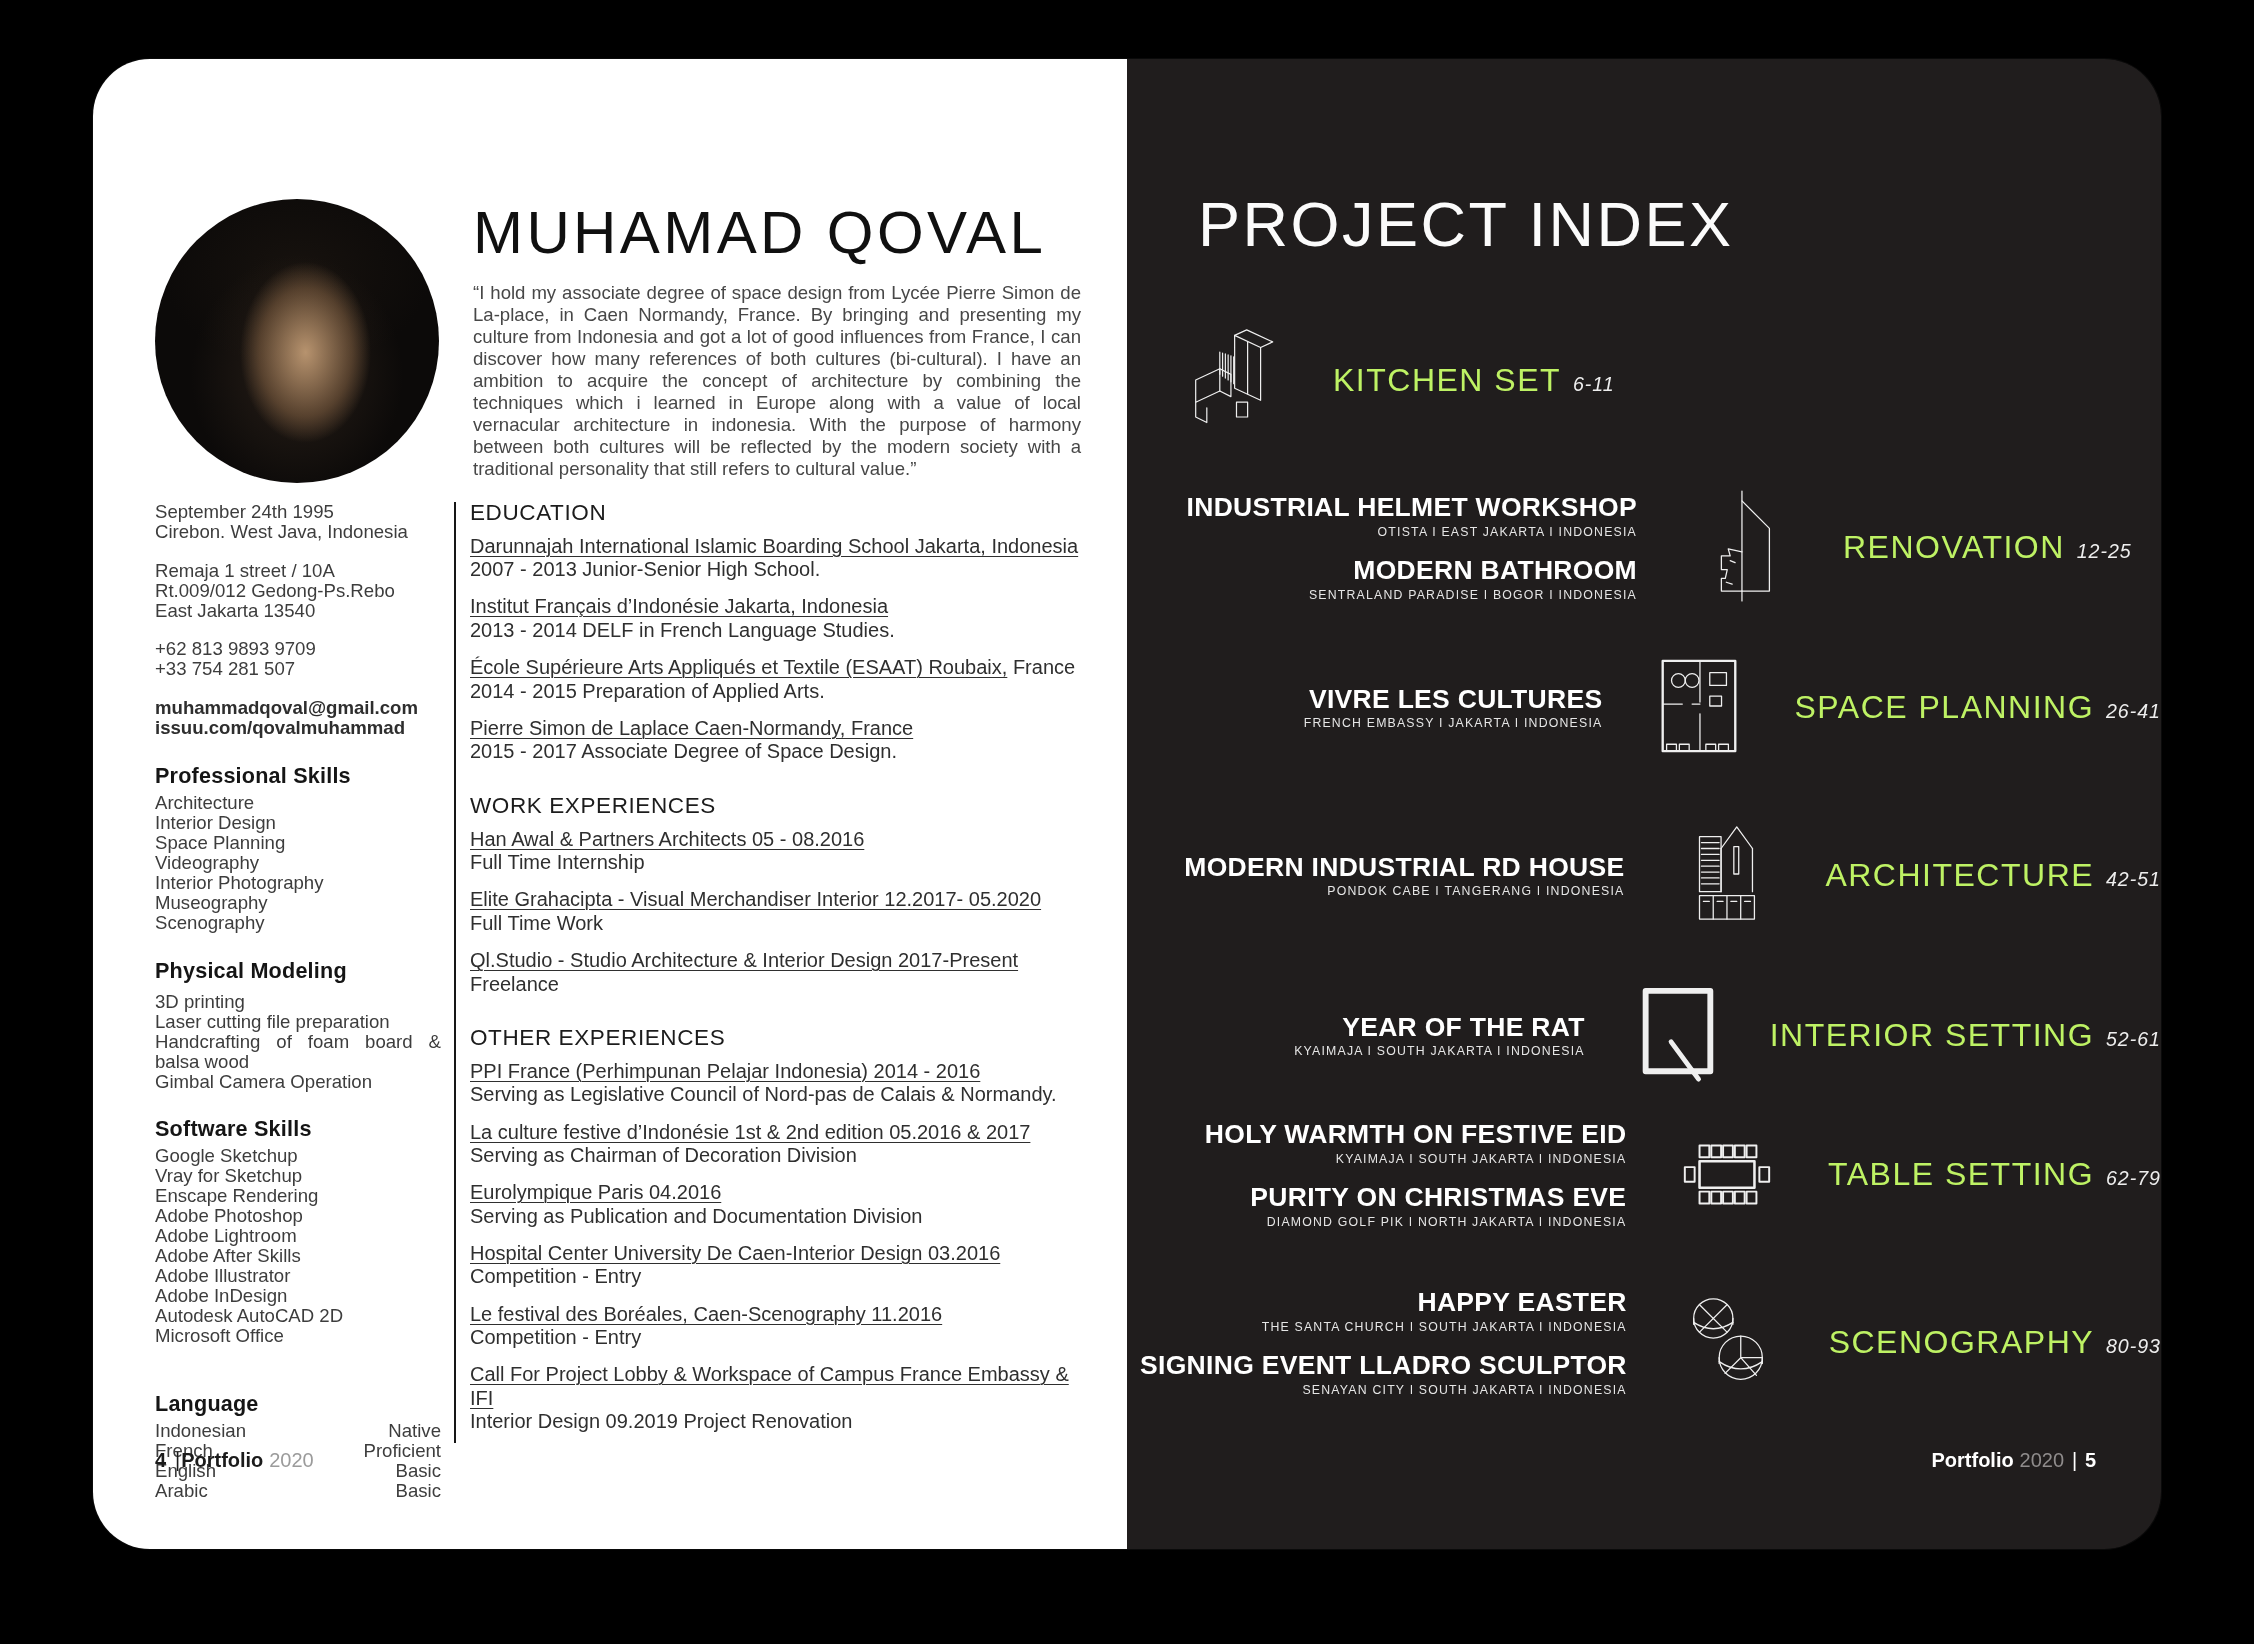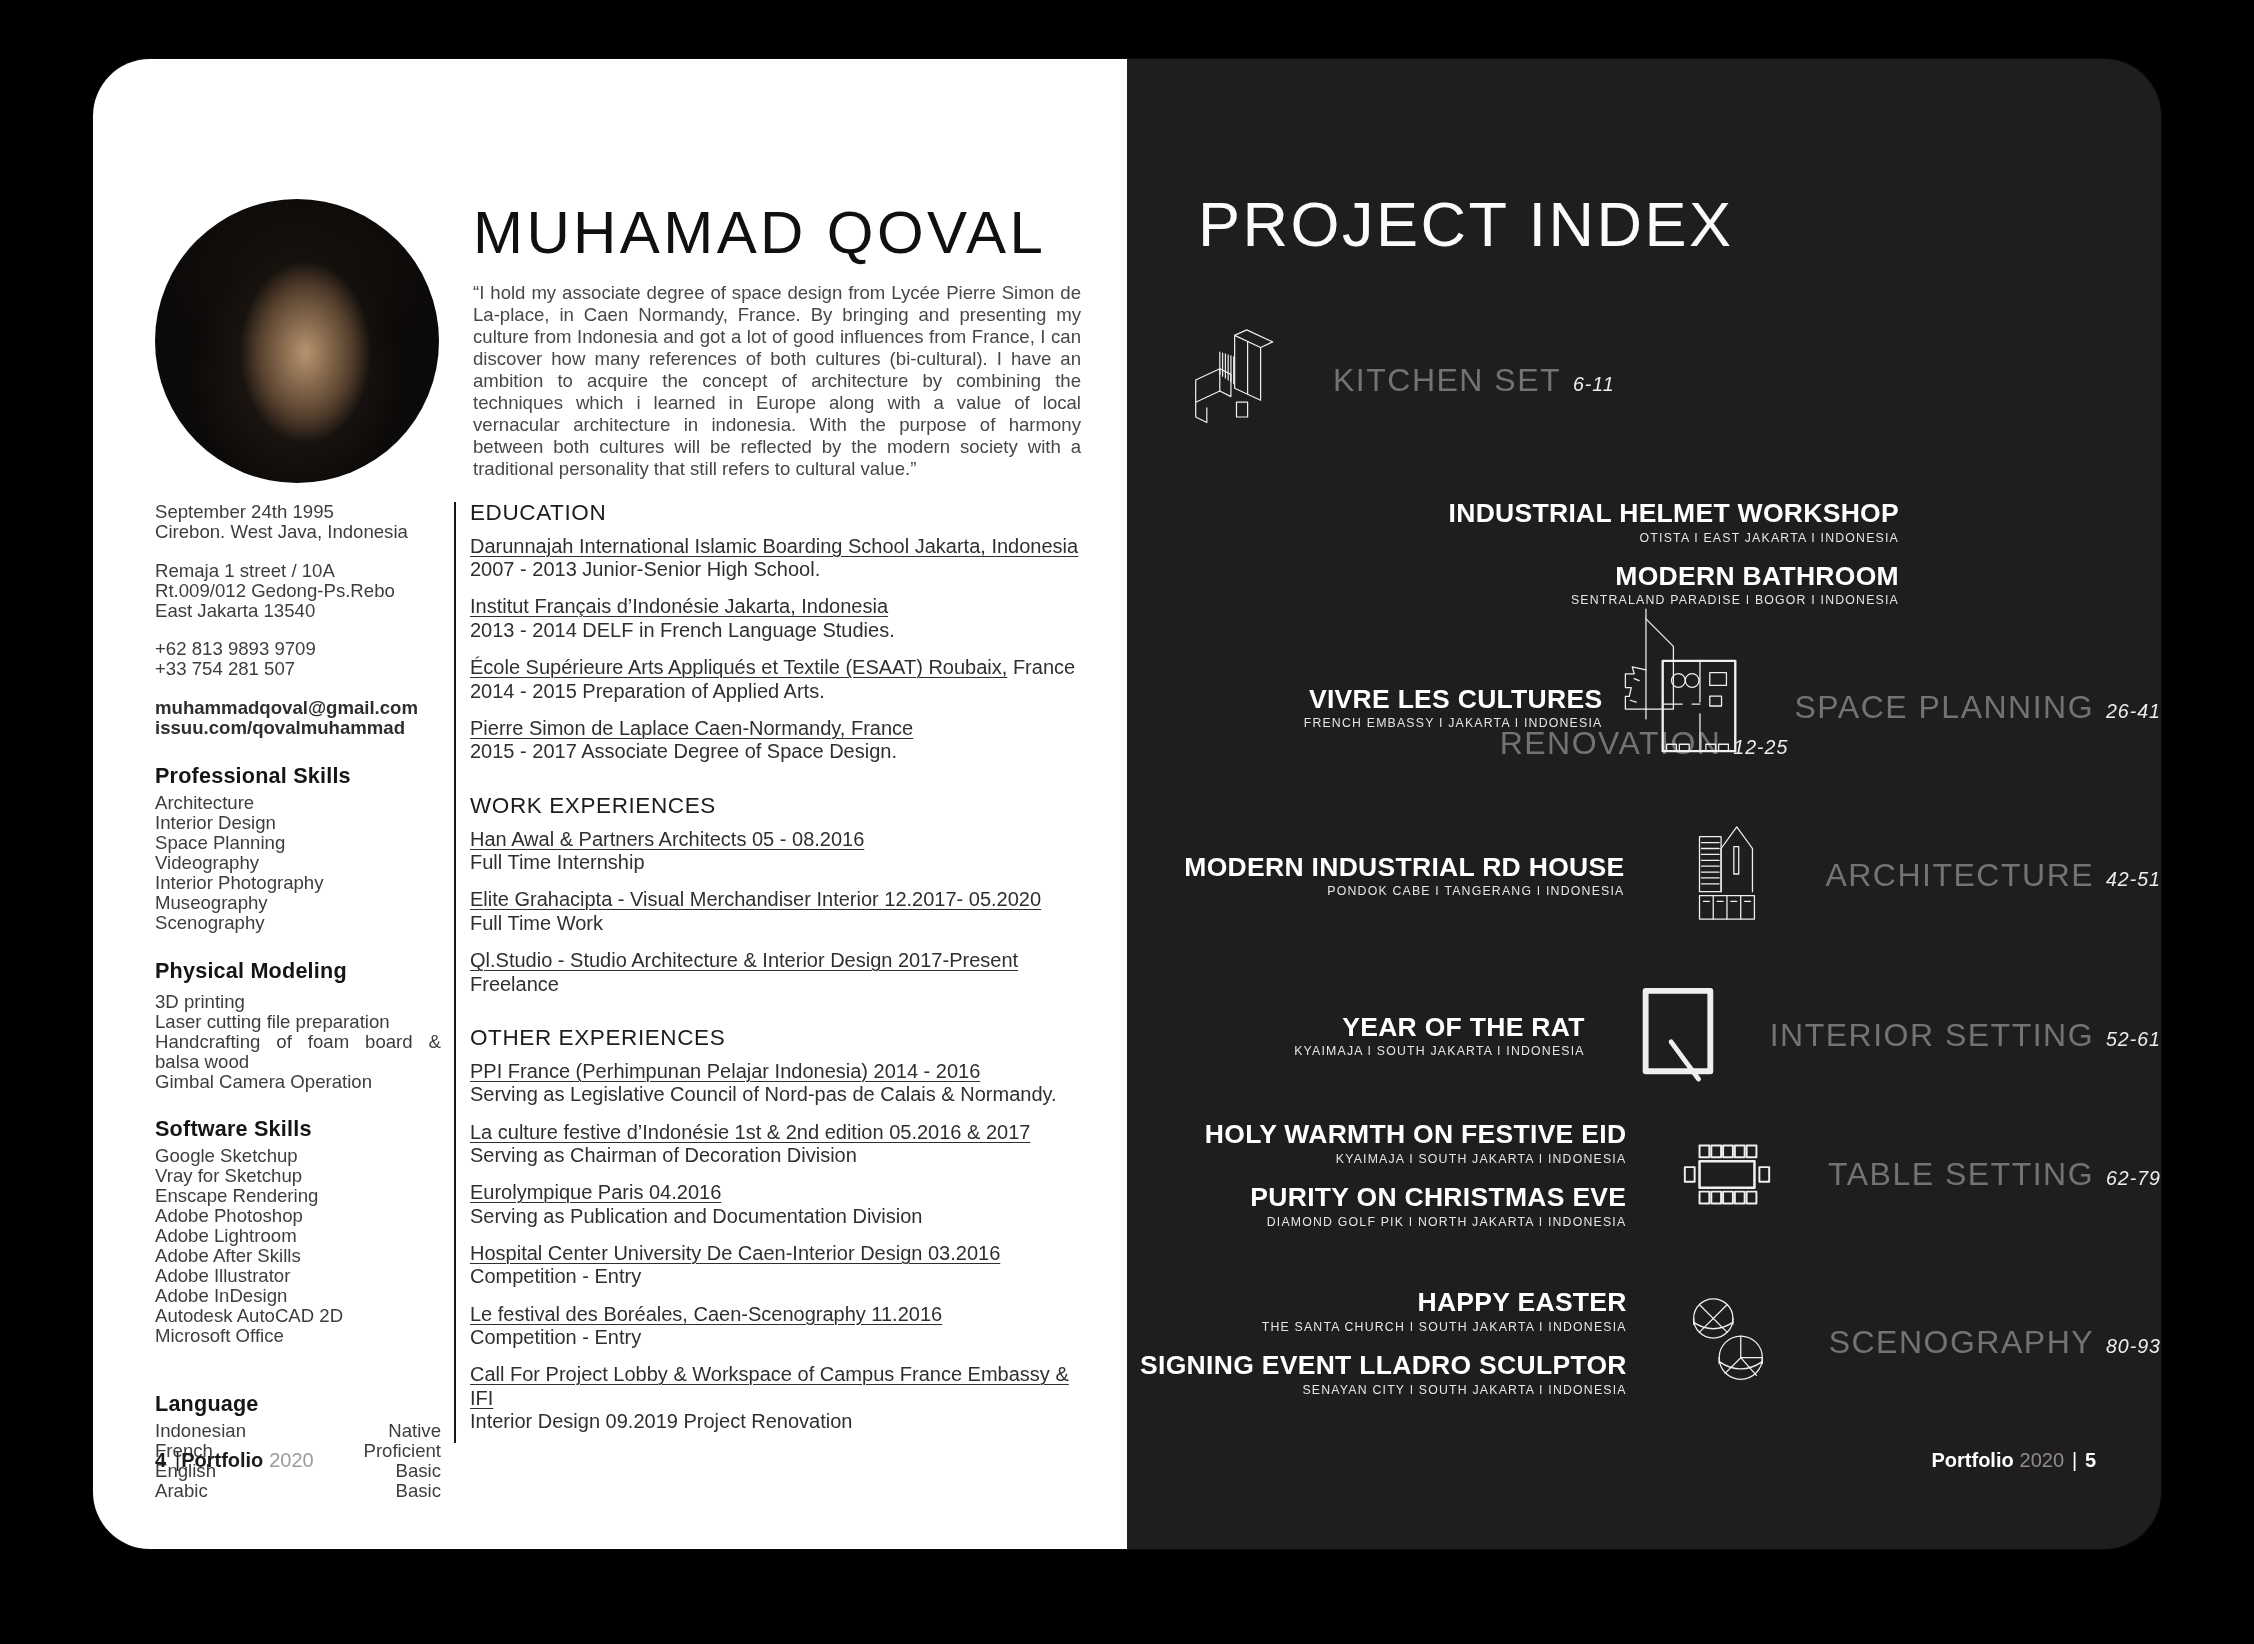--- a/index.html
+++ b/index.html
@@ -48,30 +48,30 @@
   .index-title{position:absolute;left:71px;top:129px;margin:0;font-size:63px;font-weight:200;
     letter-spacing:2.5px;color:#fbfbfb;white-space:nowrap;}
   .proj-row{position:absolute;left:0;right:0;height:137px;display:flex;align-items:center;}
   .proj-titles{width:510px;text-align:right;}
   .proj + .proj{margin-top:16.7px;}
   .proj-name{font-size:26.5px;font-weight:700;letter-spacing:0.3px;color:#ffffff;line-height:29px;white-space:nowrap;}
   .proj-loc{font-size:12.3px;font-weight:400;letter-spacing:1.2px;color:#e6e6e6;margin-top:2.9px;white-space:nowrap;}
   .icon-cell{width:206px;display:flex;justify-content:center;align-items:center;}
   .icon-cell svg{stroke:#efefef;fill:none;stroke-width:1.3;stroke-linejoin:round;stroke-linecap:round;}
   .cat-cell{flex:1;white-space:nowrap;}
-  .cat-name{font-size:32px;font-weight:200;letter-spacing:1.5px;color:#737373;}
+  .cat-name{font-size:32px;font-weight:200;letter-spacing:1.5px;color:#bef264;}
   .cat-pages{font-size:19.6px;font-style:italic;font-weight:300;letter-spacing:1px;color:#eeeeee;margin-left:11.8px;}
 
   .footer-right{position:absolute;right:65px;top:1390px;font-size:20px;color:#ffffff;white-space:nowrap;}
   .footer-right .f-title{font-weight:700;}
   .footer-right .f-year{font-weight:300;color:#8f8c8c;margin-left:5.9px;}
   .footer-right .f-sep{font-weight:300;margin:0 7.8px;}
   .footer-right .f-page{font-weight:700;}
 
-  .r0{top:253px;} .r1{top:440px;flex-direction:column;} .r2{top:580px;} .r3{top:748px;}
+  .r0{top:253px;} .r1{top:420px;} .r2{top:580px;} .r3{top:748px;}
   .r4{top:908px;} .r5{top:1047px;} .r6{top:1215px;justify-content:flex-end;}
 </style>
 </head>
 <body>
 
 <div class="canvas">
   <div class="spread">
 
     <div class="page-left">
 

